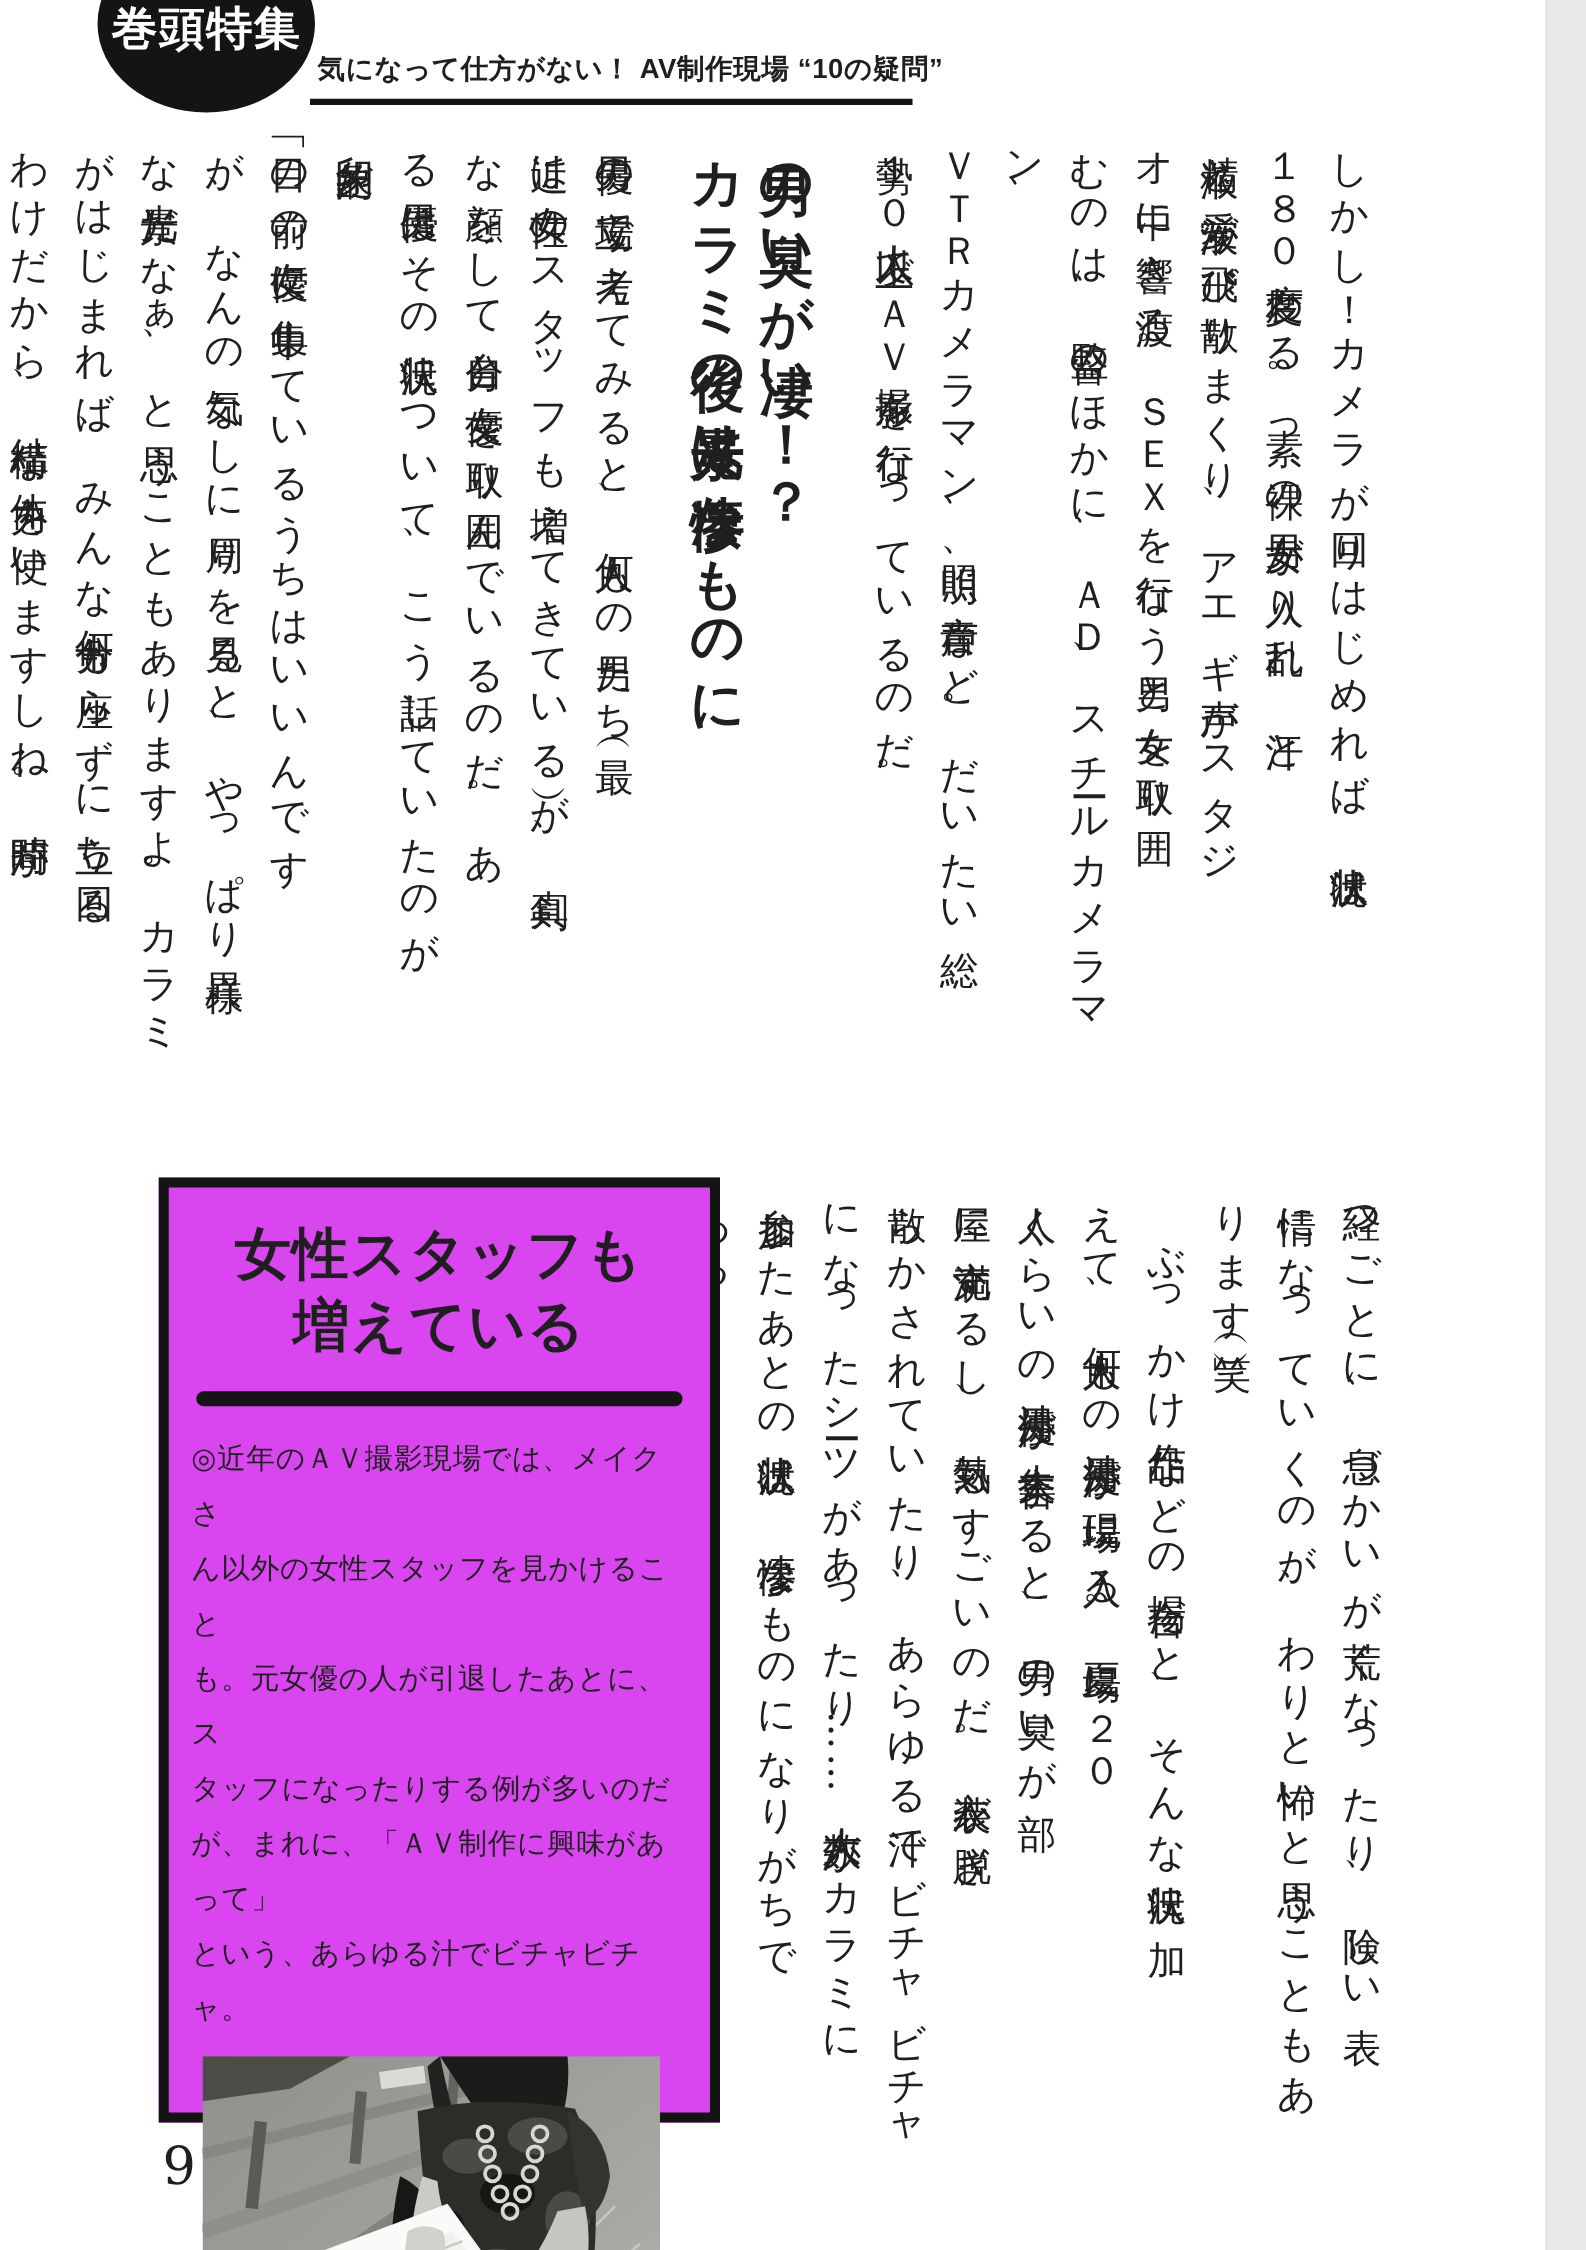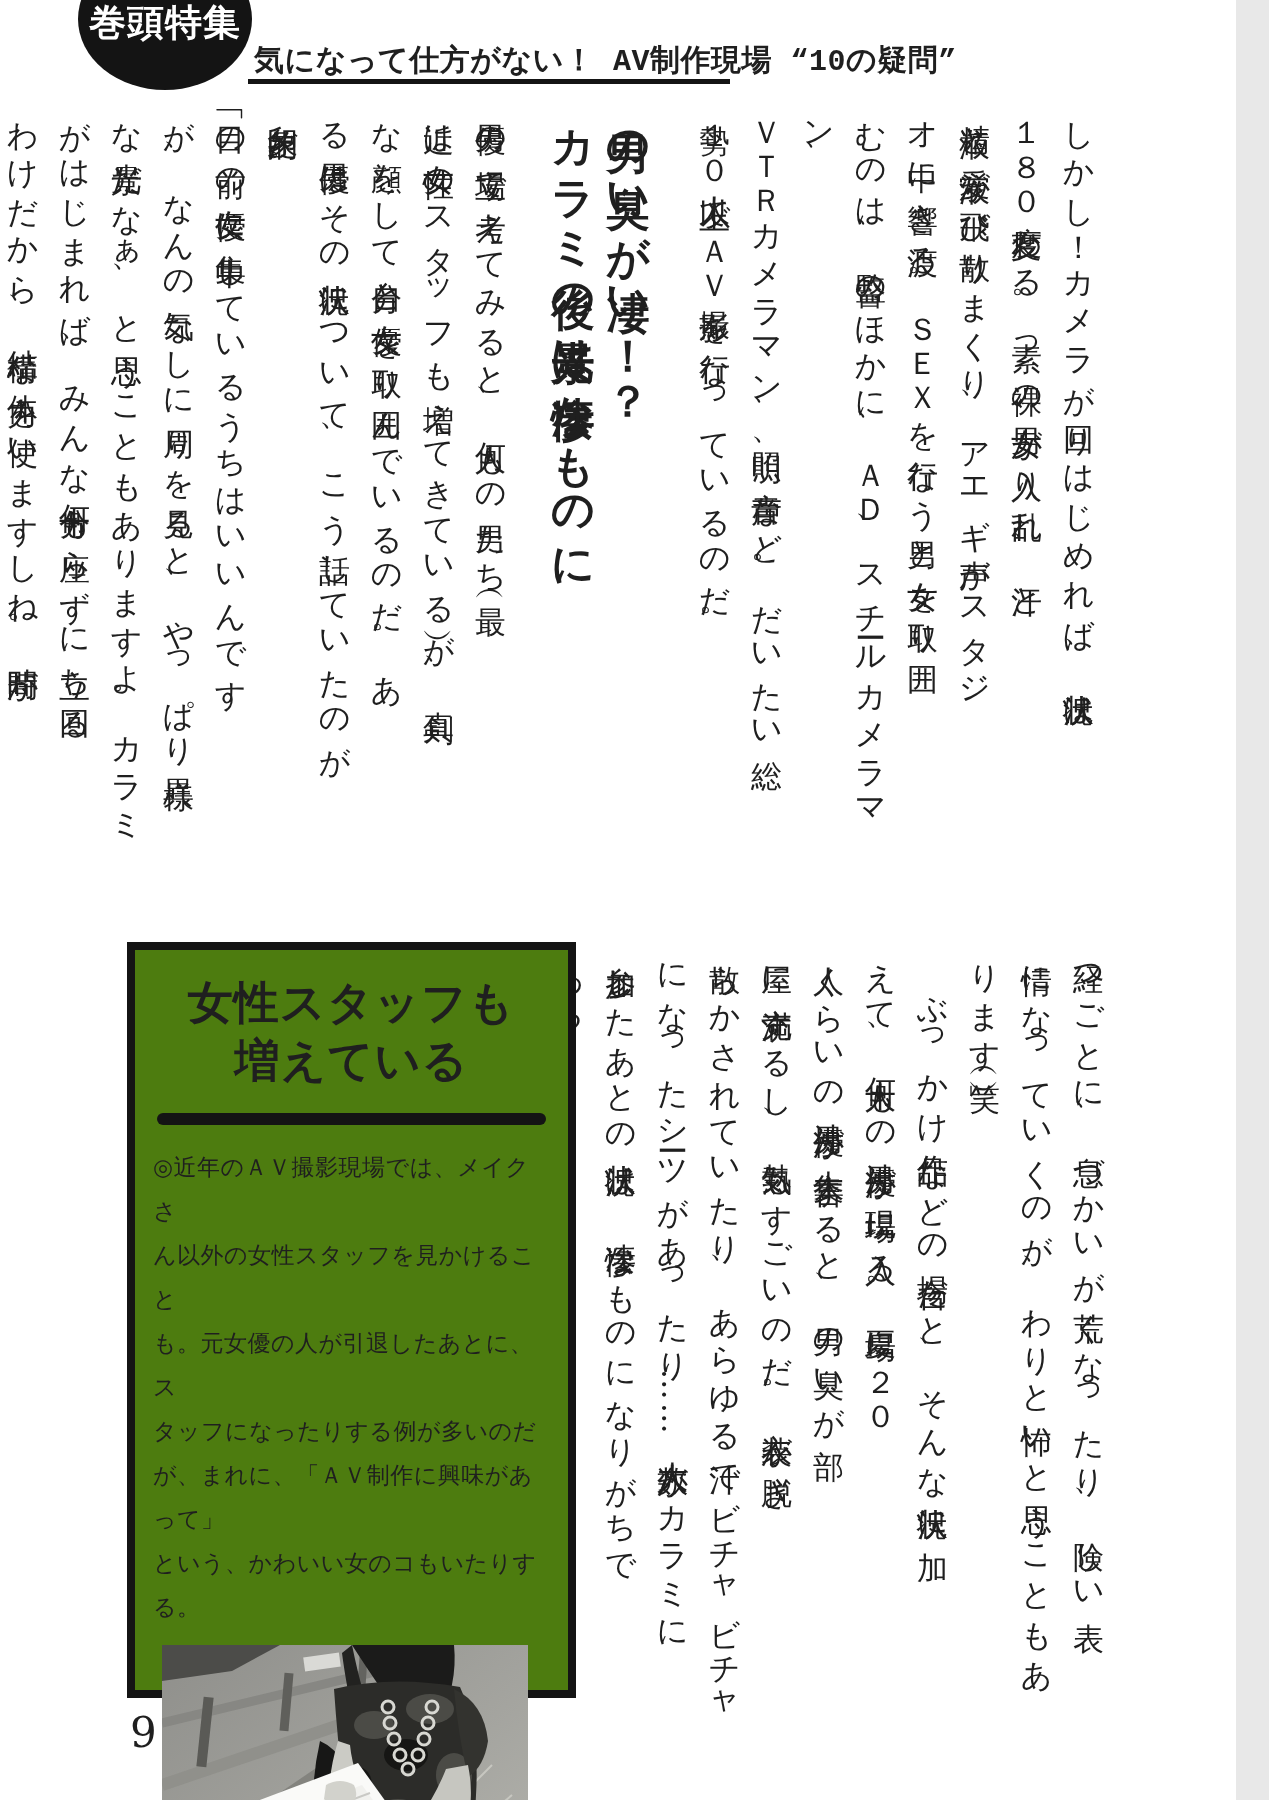--- a/index.html
+++ b/index.html
@@ -18,22 +18,22 @@
     background:#141414;border-radius:50%;
     display:flex;align-items:flex-end;justify-content:center;
     padding-bottom:42px;box-sizing:border-box;
   }
   .badge-label{
     color:#ffffff;font-family:"DejaVu Sans","Liberation Sans",sans-serif;
     font-weight:800;font-size:37px;letter-spacing:1px;white-space:nowrap;
   }
   .header-title{
     position:absolute;left:254px;top:40px;
-    font-family:Liberation Mono, monospace;
-    font-weight:800;font-size:30px;letter-spacing:0.5px;white-space:nowrap;
+    font-family:Liberation Sans, sans-serif;
+    font-weight:800;font-size:22px;letter-spacing:0.5px;white-space:nowrap;
   }
   .header-underline{
     position:absolute;left:248px;top:79px;
     width:482px;height:5px;background:#141414;
   }
   
   .vtext{
     position:absolute;
     writing-mode:vertical-rl;
     text-orientation:mixed;
@@ -46,21 +46,21 @@
   }
   .v-subhead{
     font-family:"DejaVu Sans","Liberation Sans",sans-serif;
     font-weight:800;font-size:43px;line-height:55px;letter-spacing:2px;
     margin-right:14px;margin-left:10px;
   }
   
   .side-box{
     position:absolute;left:127px;top:942px;
     width:449px;height:756px;box-sizing:border-box;
-    border:8px solid #141414;background:#4d7c0f;
+    border:8px solid #141414;background:#d946ef;
     padding:24px 18px 0 18px;
   }
   .box-title{
     font-family:"DejaVu Sans","Liberation Sans",sans-serif;
     font-weight:800;font-size:45px;line-height:1.28;
     text-align:center;white-space:pre-line;letter-spacing:1px;
   }
   .box-rule{
     height:12px;background:#141414;border-radius:7px;
     margin:24px 4px 20px 4px;
@@ -129,21 +129,21 @@
 
   <div class="side-box">
     <div class="box-title">女性スタッフも
 増えている</div>
     <div class="box-rule"></div>
     <div class="box-body">◎近年のＡＶ撮影現場では、メイクさ
 ん以外の女性スタッフを見かけること
 も。元女優の人が引退したあとに、ス
 タッフになったりする例が多いのだ
 が、まれに、「ＡＶ制作に興味があって」
-という、かわいい女のコもいたりする。</div>
+という、あらゆる汁でビチャビチャ。</div>
 
     <svg class="box-photo" viewBox="0 0 366 288" xmlns="http://www.w3.org/2000/svg">
       <defs>
         <linearGradient id="grass" x1="0" y1="0" x2="1" y2="1">
           <stop offset="0" stop-color="#8f8f8b"></stop>
           <stop offset="0.55" stop-color="#a3a39e"></stop>
           <stop offset="1" stop-color="#b5b5af"></stop>
         </linearGradient>
       </defs>
       <g>

